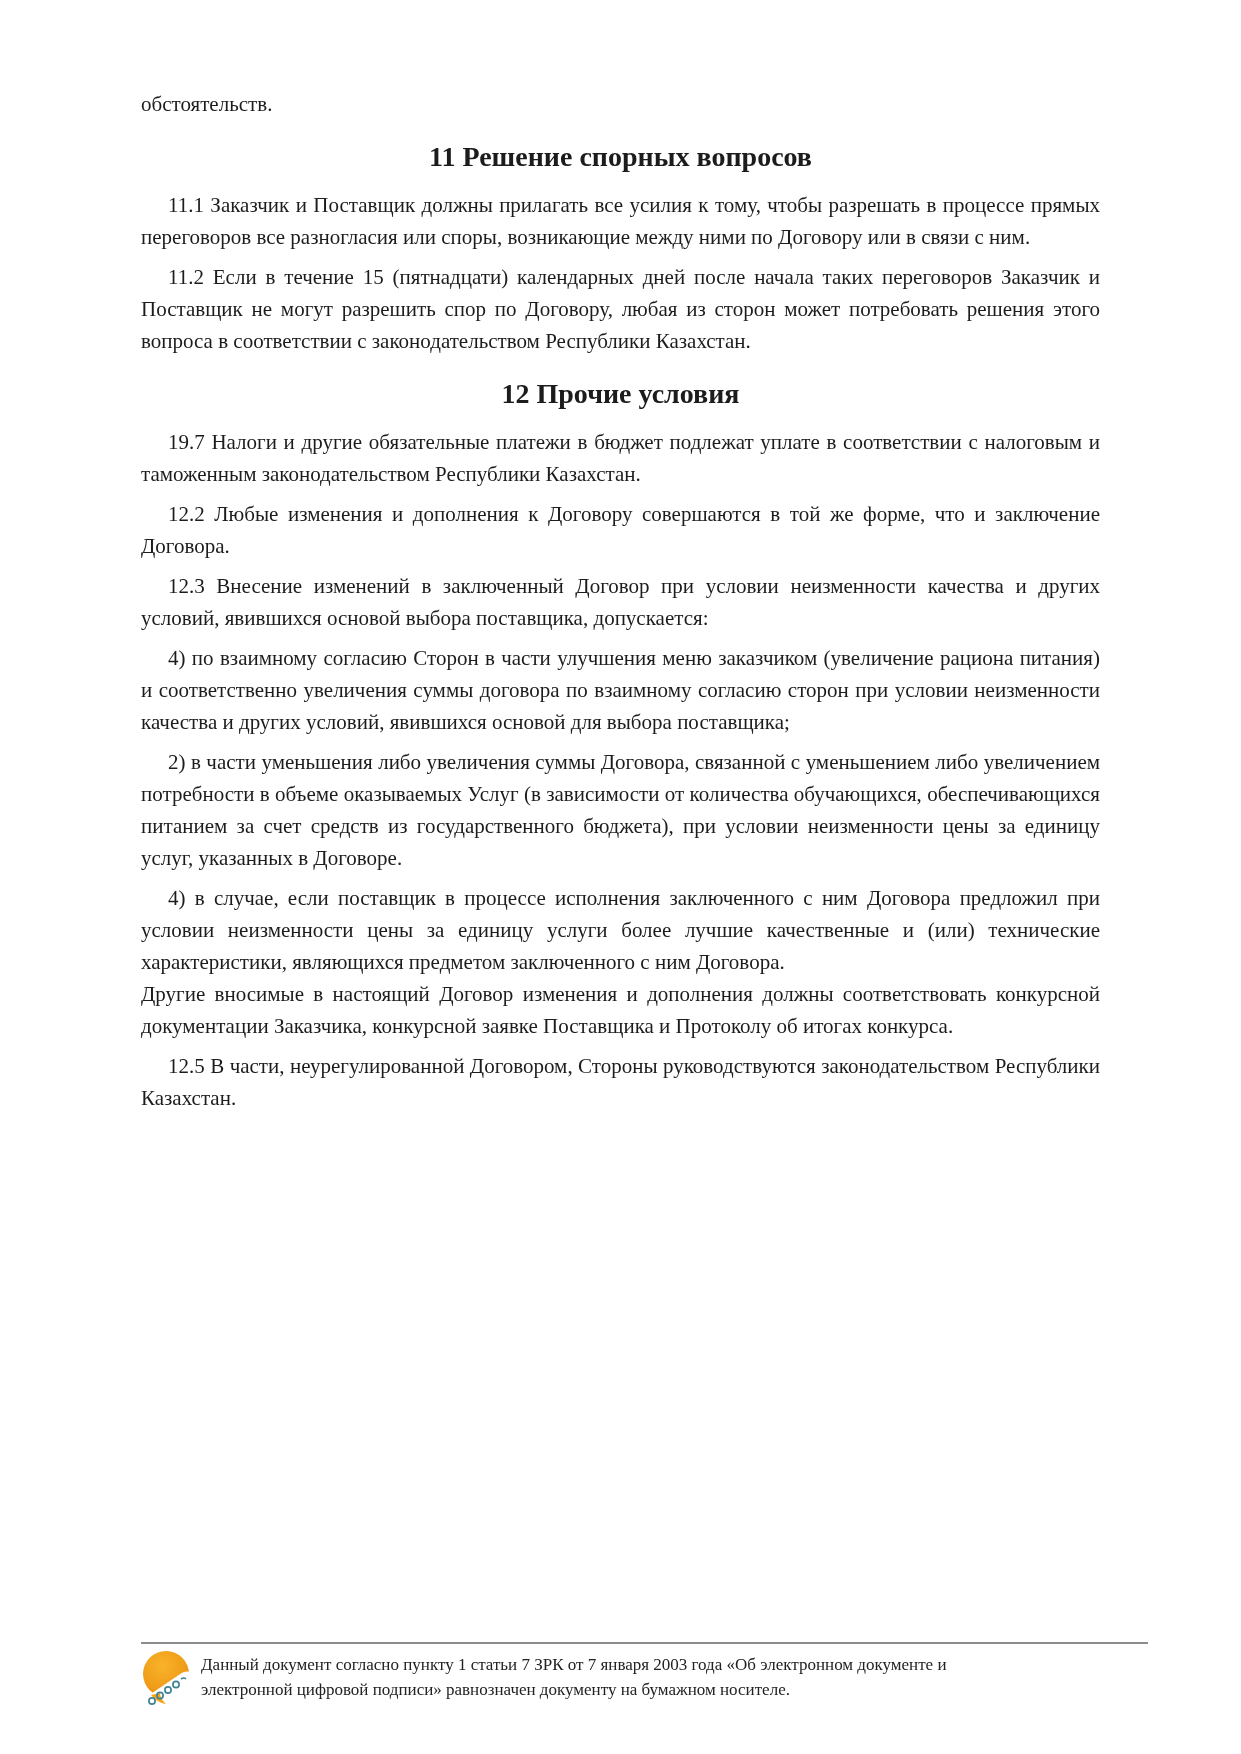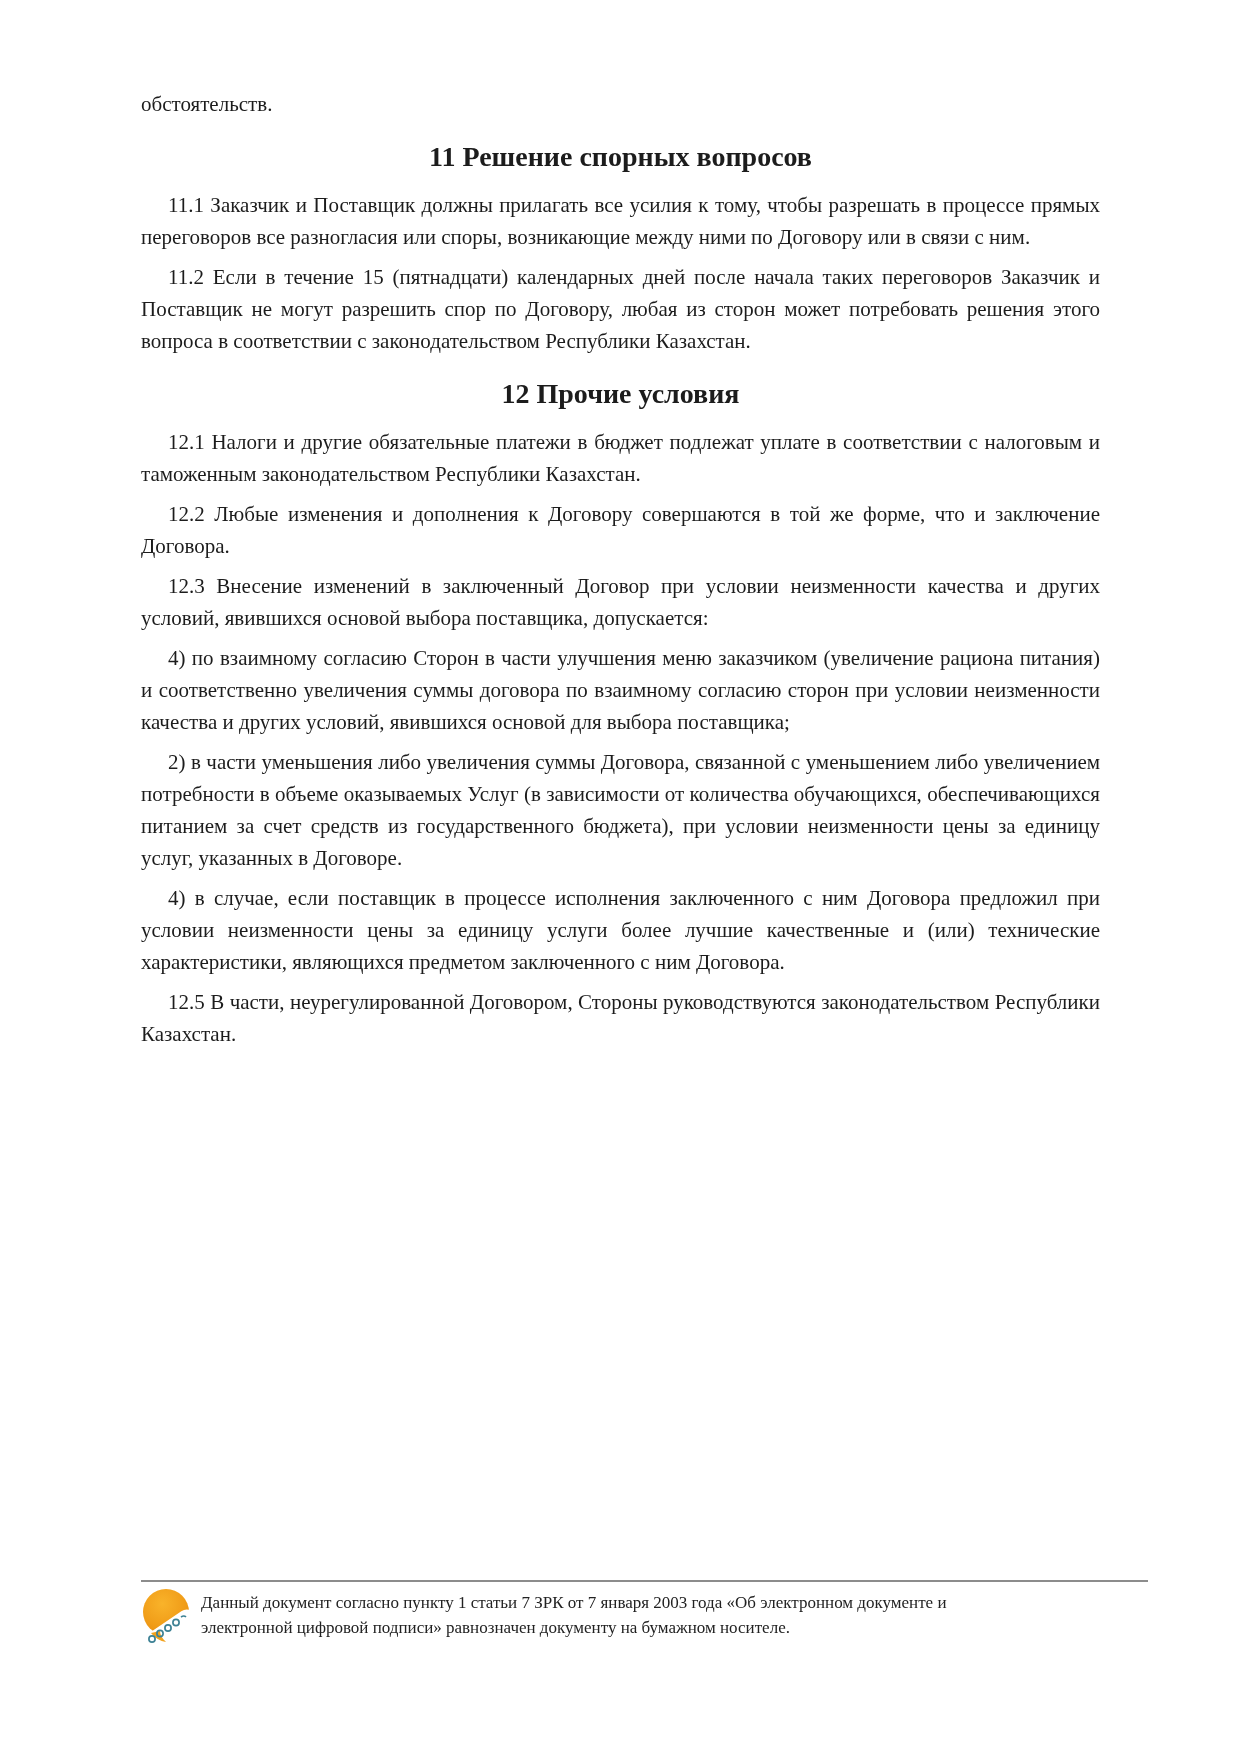--- a/index.html
+++ b/index.html
@@ -40,21 +40,21 @@
     text-align: center;
     font-weight: bold;
     font-size: 28px;
     line-height: 32px;
   }
 
   .footer {
     position: absolute;
     left: 84px;
     right: 36px;
-    top: 1580px;
+    top: 1642px;
   }
   .footer .rule {
     border: none;
     border-top: 2px solid #8c8c8c;
     margin: 0 0 5px 0;
   }
   .footer-row {
     display: flex;
     align-items: flex-start;
   }
@@ -84,32 +84,33 @@
     <p class="cont">обстоятельств.</p>
 
     <h2 class="heading">11 Решение спорных вопросов</h2>
 
     <p class="para">11.1 Заказчик и Поставщик должны прилагать все усилия к тому, чтобы разрешать в процессе прямых переговоров все разногласия или споры, возникающие между ними по Договору или в связи с ним.</p>
 
     <p class="para">11.2 Если в течение 15 (пятнадцати) календарных дней после начала таких переговоров Заказчик и Поставщик не могут разрешить спор по Договору, любая из сторон может потребовать решения этого вопроса в соответствии с законодательством Республики Казахстан.</p>
 
     <h2 class="heading">12 Прочие условия</h2>
 
-    <p class="para">12.1 Налоги и другие обязательные платежи в бюджет подлежат уплате в соответствии с налоговым и таможенным законодательством Республики Казахстан.</p>
+    <p class="para">19.7 Налоги и другие обязательные платежи в бюджет подлежат уплате в соответствии с налоговым и таможенным законодательством Республики Казахстан.</p>
 
     <p class="para">12.2 Любые изменения и дополнения к Договору совершаются в той же форме, что и заключение Договора.</p>
 
     <p class="para">12.3 Внесение изменений в заключенный Договор при условии неизменности качества и других условий, явившихся основой выбора поставщика, допускается:</p>
 
     <p class="para">4) по взаимному согласию Сторон в части улучшения меню заказчиком (увеличение рациона питания) и соответственно увеличения суммы договора по взаимному согласию сторон при условии неизменности качества и других условий, явившихся основой для выбора поставщика;</p>
 
     <p class="para">2) в части уменьшения либо увеличения суммы Договора, связанной с уменьшением либо увеличением потребности в объеме оказываемых Услуг (в зависимости от количества обучающихся, обеспечивающихся питанием за счет средств из государственного бюджета), при условии неизменности цены за единицу услуг, указанных в Договоре.</p>
 
     <p class="para">4) в случае, если поставщик в процессе исполнения заключенного с ним Договора предложил при условии неизменности цены за единицу услуги более лучшие качественные и (или) технические характеристики, являющихся предметом заключенного с ним Договора.</p>
 
+    <p class="para no-indent no-gap-top">Другие вносимые в настоящий Договор изменения и дополнения должны соответствовать конкурсной документации Заказчика, конкурсной заявке Поставщика и Протоколу об итогах конкурса.</p>
 
 
     <p class="para">12.5 В части, неурегулированной Договором, Стороны руководствуются законодательством Республики Казахстан.</p>
 
 
   </main>
 
   <footer class="footer">
     <hr class="rule">
     <div class="footer-row">

